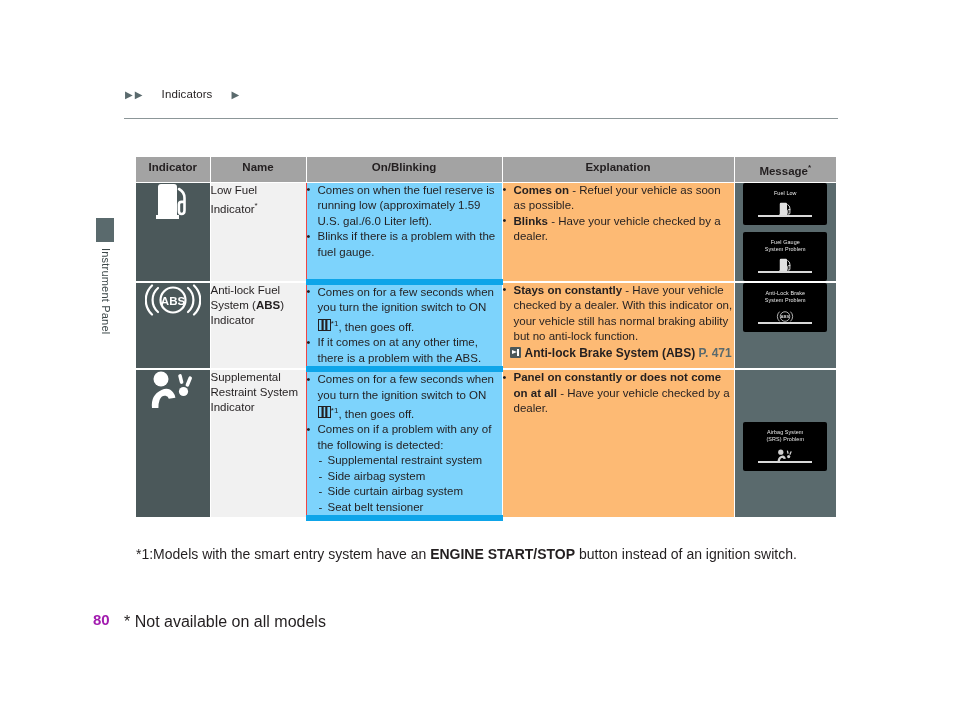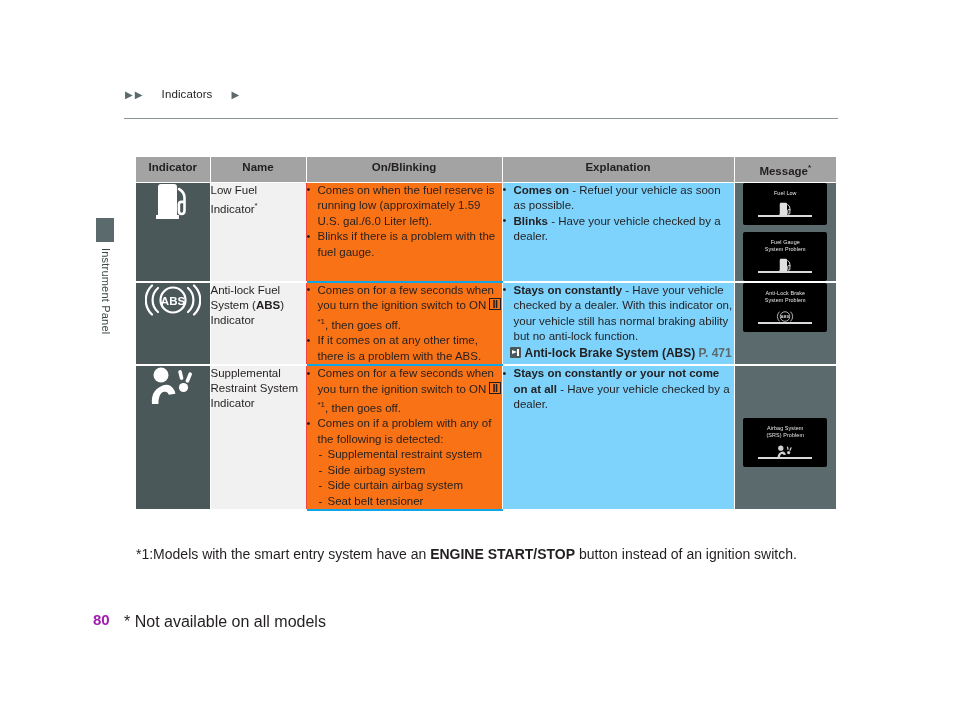--- a/index.html
+++ b/index.html
@@ -115,29 +115,29 @@
     background: #f1f1f1;
     border-bottom: 2px solid #ffffff;
     border-right: 1px solid #ef4444;
     vertical-align: middle;
     font-size: 11.5px;
     line-height: 15px;
     padding: 4px 8px 4px 9px;
     color: #231f20;
   }
   .cell-onblink {
-    background: #f97316;
-    border-bottom: 2px solid #0ea5e9;
+    background: #7dd3fc;
+    border-bottom: 6px solid #0ea5e9;
     border-right: 1px solid #ffffff;
     font-size: 11.5px;
     line-height: 15.5px;
     padding: 7px 6px 6px 6px;
   }
   .cell-explanation {
-    background: #7dd3fc;
+    background: #fdba74;
     border-bottom: 2px solid #ffffff;
     border-right: 1px solid #ffffff;
     font-size: 11.5px;
     line-height: 15.5px;
     padding: 7px 6px 6px 6px;
   }
   .cell-message {
     background: #5a6a6d;
     border-bottom: 2px solid #ffffff;
     text-align: center;
@@ -177,21 +177,21 @@
     content: "-";
     position: absolute;
     left: 1px;
     top: 0;
   }
   b, strong { font-weight: bold; }
 
   .ign-box {
     display: inline-block;
     border: 1px solid #231f20;
-    font-size: 11px;
+    font-size: 15px;
     font-weight: bold;
     line-height: 10px;
     padding: 0px 2px;
     vertical-align: 1px;
     letter-spacing: -0.5px;
   }
   .fnref { font-size: 8px; vertical-align: super; }
 
   .xref {
     display: block;
@@ -432,21 +432,21 @@
               <li>Supplemental restraint system</li>
               <li>Side airbag system</li>
               <li>Side curtain airbag system</li>
               <li>Seat belt tensioner</li>
             </ul>
           </li>
         </ul>
       </td>
       <td class="cell-explanation">
         <ul class="bl">
-          <li><b>Stays on constantly or your not come on at all</b><span> - Have your vehicle checked by a dealer.</span></li>
+          <li><b>Panel on constantly or does not come on at all</b><span> - Have your vehicle checked by a dealer.</span></li>
         </ul>
       </td>
       <td class="cell-message">
         <div class="msg-screen" style="margin-top:52px;">
           <div class="msg-text">Airbag System
 (SRS) Problem</div>
           <div class="msg-glyph">
             <svg width="18" height="14" viewBox="0 0 50 40">
               <circle cx="13" cy="9" r="7.5" fill="#cfcfcf"></circle>
               <path fill="#cfcfcf" d="M4 38 q-1.5 -13 9.5 -18 q7 -3.3 11.5 2.2 q2 2.4 2.4 5.5 l-6.6 1.1 q-0.6 -2.6 -3.2 -3 q-4.2 -0.6 -6 4.2 q-1.4 3.8 -1.2 8z"></path>

